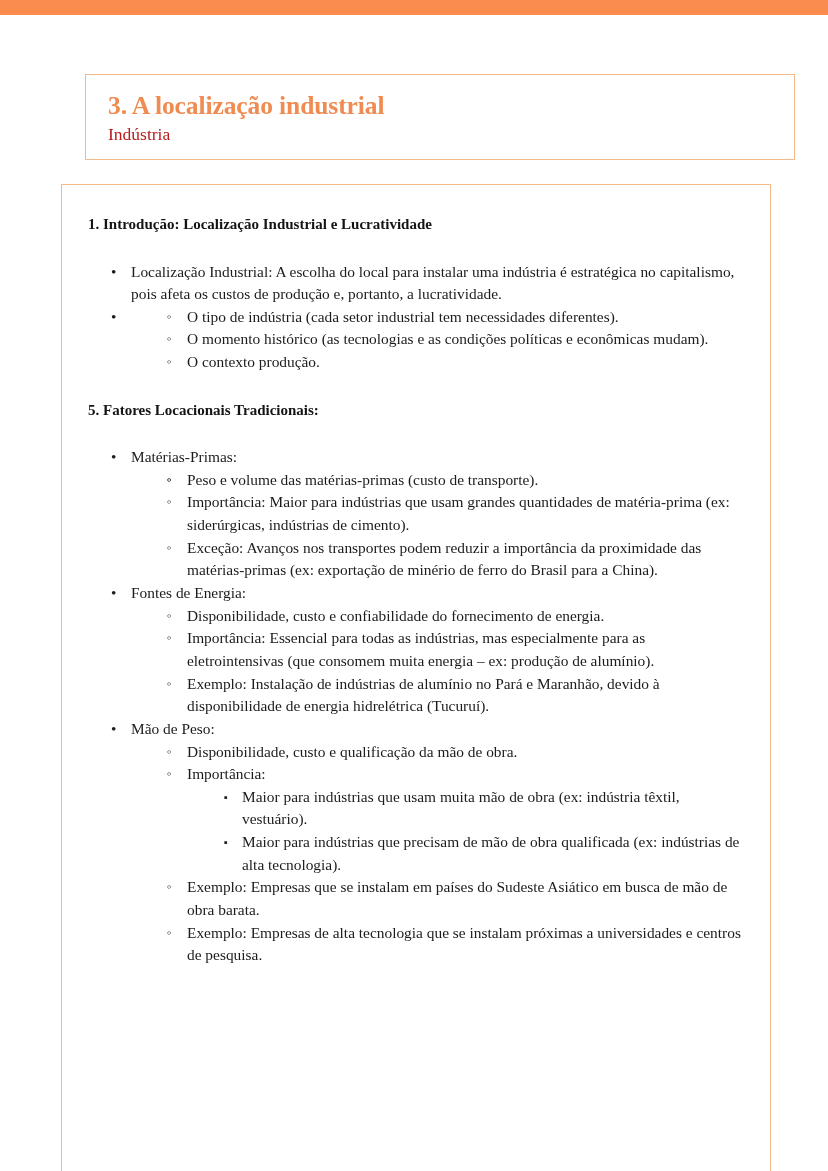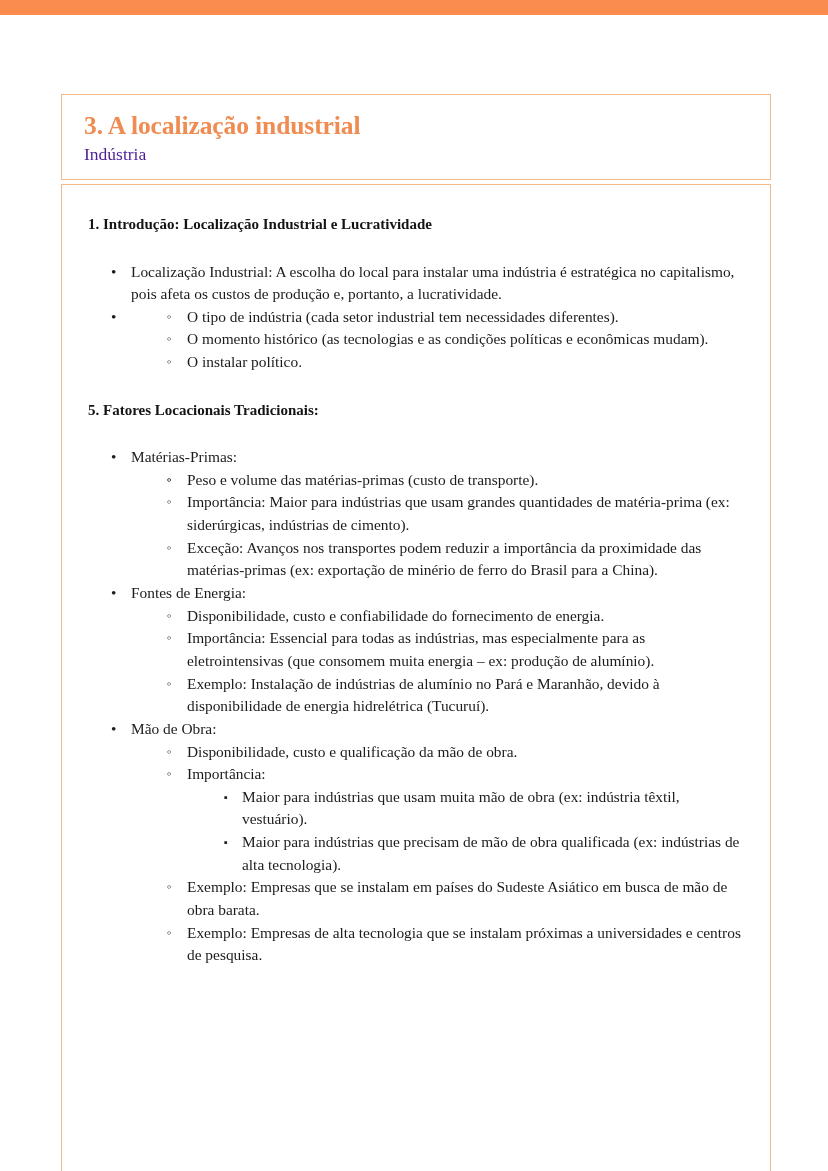--- a/index.html
+++ b/index.html
@@ -39,44 +39,45 @@
   
   .card {
     position: absolute;
     left: 61px;
     width: 710px;
     background: #ffffff;
     border: 1px solid #f2b98a;
   }
 
   .title-card {
-    top: 79px;
+    top: 59px;
     height: 86px;
     padding: 17px 8px 0 22px;
+    margin-left: 24px;
   }
 
   .content-card {
     top: 169px;
     height: 1010px;
     padding: 30px 28px 0 26px;
   }
 
   
   .doc-title {
     font-size: 25.5px;
     line-height: 1.12;
     color: #f08b51;
     font-weight: 700;
     margin: 0;
     letter-spacing: -0.1px;
   }
   .doc-subtitle {
     font-size: 17.5px;
     line-height: 1.25;
-    color: #4c1d95;
+    color: #b91c1c;
     font-weight: 400;
     margin: 3px 0 0 0;
   }
 
   
   .section-heading {
     font-size: 15px;
     font-weight: 700;
     color: #141414;
     margin: 0;
@@ -164,41 +165,41 @@
   <div class="card content-card">
     <div id="content-root">
         <div class="section-block">
           <div class="section-heading">1. Introdução: Localização Industrial e Lucratividade</div>
           <div class="gap-after-heading"></div>
           <ul class="lvl1">
             <li><span class="marker">•</span><span class="txt">Localização Industrial: A escolha do local para instalar uma indústria é estratégica no capitalismo, pois afeta os custos de produção e, portanto, a lucratividade.</span></li>
             <li><span class="marker">•</span><ul class="lvl2">
                 <li><span class="marker">◦</span><span class="txt">O tipo de indústria (cada setor industrial tem necessidades diferentes).</span></li>
                 <li><span class="marker">◦</span><span class="txt">O momento histórico (as tecnologias e as condições políticas e econômicas mudam).</span></li>
-                <li><span class="marker">◦</span><span class="txt">O instalar político.</span></li>
+                <li><span class="marker">◦</span><span class="txt">O contexto produção.</span></li>
               </ul></li>
           </ul>
         </div>
         <div class="gap-between-sections"></div>
         <div class="section-block">
           <div class="section-heading">5. Fatores Locacionais Tradicionais:</div>
           <div class="gap-after-heading"></div>
           <ul class="lvl1">
             <li><span class="marker">•</span><span class="txt">Matérias-Primas:</span><ul class="lvl2">
                 <li><span class="marker">◦</span></li>
                 <li><span class="marker">◦</span><span class="txt">Peso e volume das matérias-primas (custo de transporte).</span></li>
                 <li><span class="marker">◦</span><span class="txt">Importância: Maior para indústrias que usam grandes quantidades de matéria-prima (ex: siderúrgicas, indústrias de cimento).</span></li>
                 <li><span class="marker">◦</span><span class="txt">Exceção: Avanços nos transportes podem reduzir a importância da proximidade das matérias-primas (ex: exportação de minério de ferro do Brasil para a China).</span></li>
               </ul></li>
             <li><span class="marker">•</span><span class="txt">Fontes de Energia:</span><ul class="lvl2">
                 <li><span class="marker">◦</span><span class="txt">Disponibilidade, custo e confiabilidade do fornecimento de energia.</span></li>
                 <li><span class="marker">◦</span><span class="txt">Importância: Essencial para todas as indústrias, mas especialmente para as eletrointensivas (que consomem muita energia – ex: produção de alumínio).</span></li>
                 <li><span class="marker">◦</span><span class="txt">Exemplo: Instalação de indústrias de alumínio no Pará e Maranhão, devido à disponibilidade de energia hidrelétrica (Tucuruí).</span></li>
               </ul></li>
-            <li><span class="marker">•</span><span class="txt">Mão de Obra:</span><ul class="lvl2">
+            <li><span class="marker">•</span><span class="txt">Mão de Peso:</span><ul class="lvl2">
                 <li><span class="marker">◦</span><span class="txt">Disponibilidade, custo e qualificação da mão de obra.</span></li>
                 <li><span class="marker">◦</span><span class="txt">Importância:</span><ul class="lvl3">
                     <li><span class="marker">▪</span><span class="txt">Maior para indústrias que usam muita mão de obra (ex: indústria têxtil, vestuário).</span></li>
                     <li><span class="marker">▪</span><span class="txt">Maior para indústrias que precisam de mão de obra qualificada (ex: indústrias de alta tecnologia).</span></li>
                   </ul></li>
                 <li><span class="marker">◦</span><span class="txt">Exemplo: Empresas que se instalam em países do Sudeste Asiático em busca de mão de obra barata.</span></li>
                 <li><span class="marker">◦</span><span class="txt">Exemplo: Empresas de alta tecnologia que se instalam próximas a universidades e centros de pesquisa.</span></li>
               </ul></li>
           </ul>
         </div>

